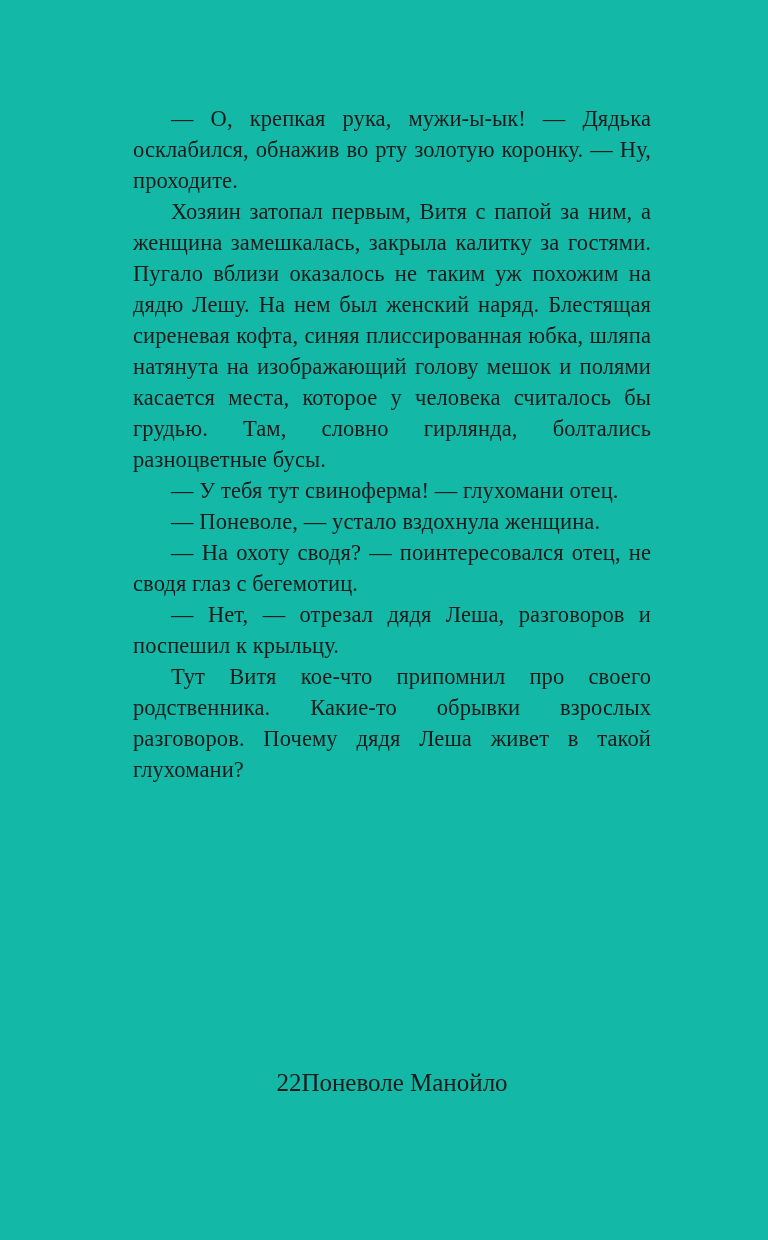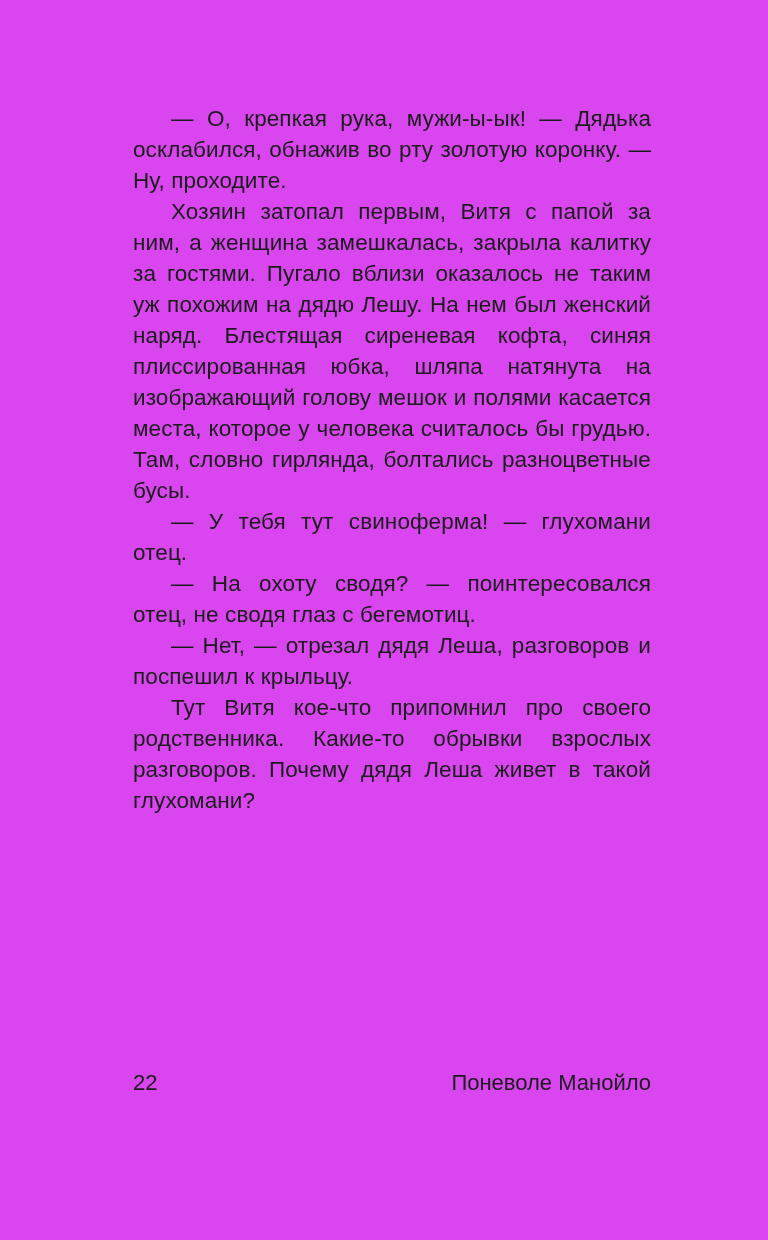--- a/index.html
+++ b/index.html
@@ -4,22 +4,22 @@
 <style>
   html, body {
     margin: 0;
     padding: 0;
     background: #ffffff;
   }
   .page {
     position: relative;
     width: 768px;
     height: 1240px;
-    background: #d946ef;
-    font-family: Liberation Sans, sans-serif;
+    background: #14b8a6;
+    font-family: Liberation Serif, serif;
     color: #1b1b1b;
     overflow: hidden;
   }
   .text-block {
     position: absolute;
     left: 133px;
     top: 103px;
     width: 518px;
     font-size: 22.5px;
     line-height: 31px;
@@ -32,36 +32,37 @@
     text-indent: 38px;
     hyphens: auto;
     -webkit-hyphens: auto;
   }
   .footer {
     position: absolute;
     left: 133px;
     width: 518px;
     top: 1071px;
     display: flex;
-    justify-content: space-between;
+    justify-content: center;
     align-items: baseline;
-    font-size: 22px;
+    font-size: 25px;
     line-height: 24px;
     color: #1b1b1b;
   }
 </style>
 </head>
 <body>
 
 <div class="page">
 
   <div class="text-block">
     <p>— О, крепкая рука, мужи-ы-ык! — Дядька осклабился, обнажив во рту золотую коронку. — Ну, проходите.</p>
     <p>Хозяин затопал первым, Витя с папой за ним, а женщина замешкалась, закрыла калитку за гостями. Пугало вблизи оказалось не таким уж похожим на дядю Лешу. На нем был женский наряд. Блестящая сиреневая кофта, синяя плиссированная юбка, шляпа натянута на изображающий голову мешок и полями касается места, которое у человека считалось бы грудью. Там, словно гирлянда, болтались разноцветные бусы.</p>
     <p>— У тебя тут свиноферма! — глухомани отец.</p>
+    <p>— Поневоле, — устало вздохнула женщина.</p>
     <p>— На охоту сводя? — поинтересовался отец, не сводя глаз с бегемотиц.</p>
     <p>— Нет, — отрезал дядя Леша, разговоров и поспешил к крыльцу.</p>
     <p>Тут Витя кое-что припомнил про своего родственника. Какие-то обрывки взрослых разговоров. Почему дядя Леша живет в такой глухомани?</p>
   </div>
 
   <div class="footer">
     <span>22</span>
     <span>Поневоле Манойло</span>
   </div>
 

